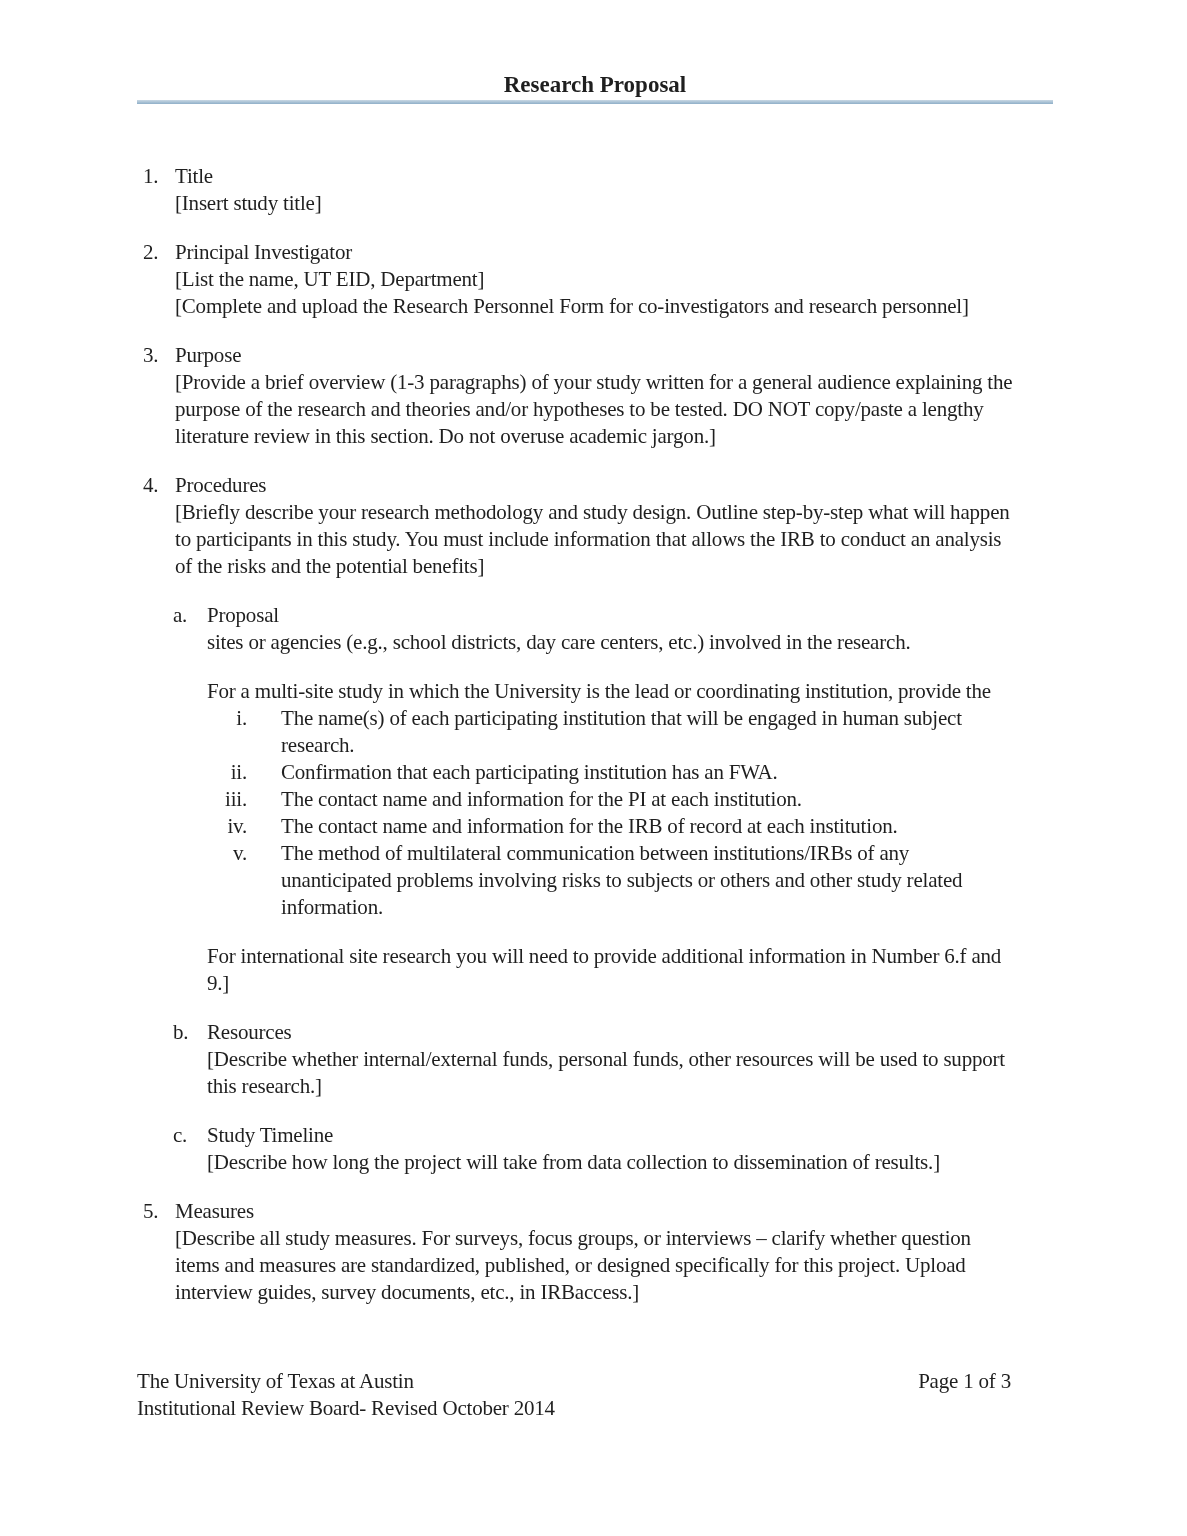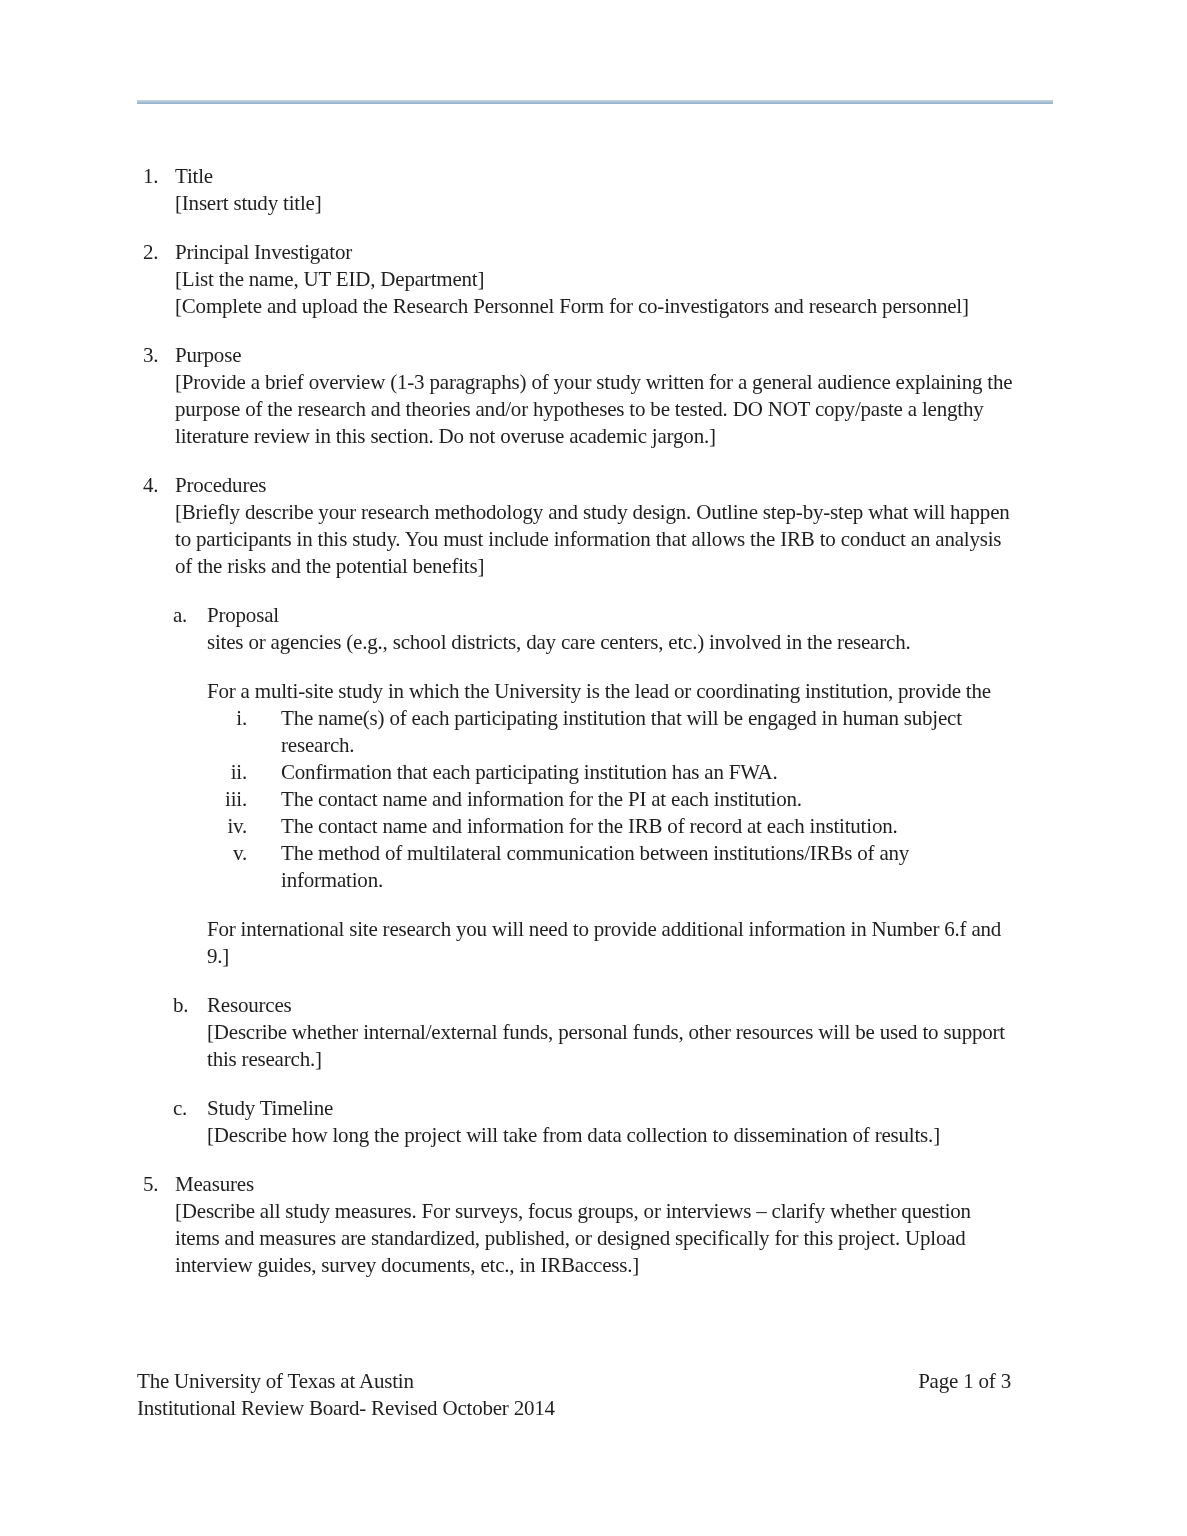--- a/index.html
+++ b/index.html
@@ -65,20 +65,21 @@
   .footer-page {
     position: absolute;
     top: 1368px;
     right: 176px;
   }
 </style>
 </head>
 <body>
 
 <div class="page">
+  <div class="doc-title">Research Proposal</div>
   <div class="header-rule" style="background: linear-gradient(rgb(201, 216, 228), rgb(143, 175, 200));"></div>
 
   <div class="content">
       <div class="block lvl1">
         <div class="row">
           <span class="label">1.</span>
           <span class="text heading">Title</span>
         </div>
         <div class="row">
           <span class="label"></span>
@@ -175,20 +176,24 @@
       <div class="block lvl3 roman">
         <div class="row">
           <span class="label">iv.</span>
           <span class="text">The contact name and information for the IRB of record at each institution.</span>
         </div>
       </div>
       <div class="block lvl3 roman">
         <div class="row">
           <span class="label">v.</span>
           <span class="text">The method of multilateral communication between institutions/IRBs of any</span>
+        </div>
+        <div class="row">
+          <span class="label"></span>
+          <span class="text">unanticipated problems involving risks to subjects or others and other study related</span>
         </div>
         <div class="row">
           <span class="label"></span>
           <span class="text">information.</span>
         </div>
       </div>
       <div class="block p2">
         <div class="row">
           <span class="text">For international site research you will need to provide additional information in Number 6.f and</span>
         </div>

